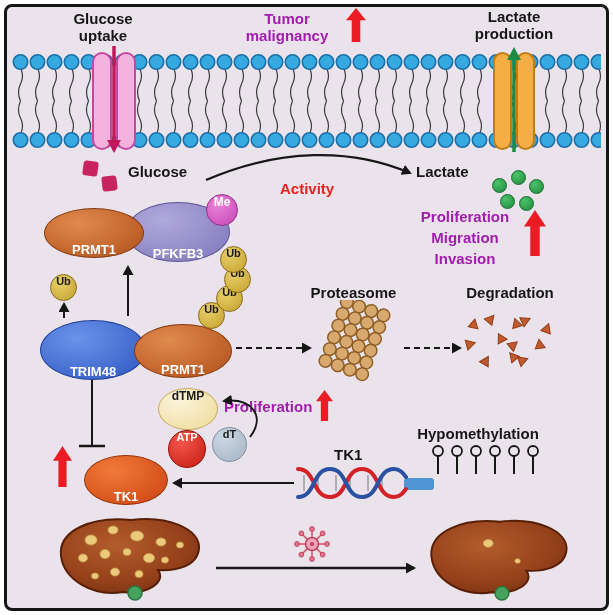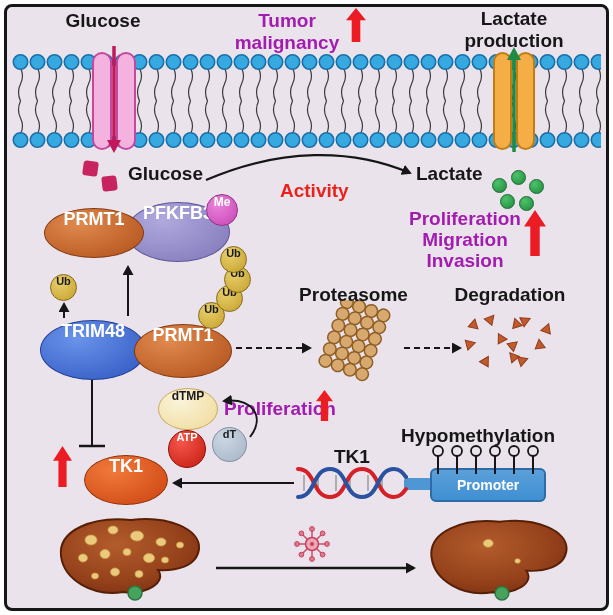--- a/index.html
+++ b/index.html
@@ -1,38 +1,39 @@
 <!DOCTYPE html>
 <html><head>
 <meta charset="utf-8">
 <style>
   html,body{margin:0;padding:0;background:#fff;}
   #canvas{position:relative;width:613px;height:615px;background:#ffffff;font-family:"Liberation Sans",sans-serif;overflow:hidden;}
   .panel{position:absolute;inset:4px;background:#ebe3ec;border:3px solid #161616;border-radius:8px;}
   .abs{position:absolute;}
-  .lbl{position:absolute;font-size:19px;font-weight:700;color:#161616;line-height:1.15;z-index:4;}
+  .lbl{position:absolute;font-size:15px;font-weight:700;color:#161616;line-height:1.15;z-index:4;}
   .center{text-align:center;}
   .purple{color:#a21caf;}
   .redtxt{color:#e8231e;}
-  .oval{position:absolute;border-radius:50%;display:flex;align-items:flex-start;justify-content:center;color:#fff;font-weight:700;font-size:18px;z-index:3;}
+  .oval{position:absolute;border-radius:50%;display:flex;align-items:flex-end;justify-content:center;color:#fff;font-weight:700;font-size:13px;z-index:3;}
   .circle{position:absolute;border-radius:50%;display:flex;align-items:flex-start;justify-content:center;font-weight:700;z-index:4;}
   .ub{width:25px;height:25px;background:radial-gradient(circle at 35% 30%,#e8cf6a,#c4a02c);border:1px solid #85691a;color:#1a1a1a;font-size:11px;}
   .sq{position:absolute;width:15px;height:15px;background:#c82460;border-radius:3px;z-index:3;}
   .dot{position:absolute;width:13px;height:13px;border-radius:50%;background:radial-gradient(circle at 35% 30%,#4cc26b,#1f8a3c);border:1px solid #16692d;z-index:3;}
   svg{display:block;}
   .blockarrow{position:absolute;z-index:5;}
 </style>
 </head>
 <body>
 
 <div id="canvas">
   <div class="panel"></div>
 
   <div class="lbl center" style="left:53px;top:10px;width:100px">
     <span style="display:block">Glucose</span>
+    <span style="display:block">uptake</span>
   </div>
   <div class="lbl center purple" style="left:228px;top:10px;width:118px">
     <span style="display:block">Tumor</span>
     <span style="display:block">malignancy</span>
   </div>
   <svg class="blockarrow" style="left:346px;top:8px" width="20" height="34" viewBox="0 0 20 36" preserveAspectRatio="none">
     <polygon points="10,0 20,13 14.3,13 14.3,36 5.7,36 5.7,13 0,13" fill="#ec1c24"></polygon>
   </svg>
   <div class="lbl center" style="left:462px;top:8px;width:104px">
     <span style="display:block">Lactate</span>
@@ -187,23 +188,20 @@
         <line x1="22" y1="16" x2="22" y2="28"></line>
       <line x1="40" y1="14" x2="40" y2="30"></line>
         <line x1="54" y1="16" x2="54" y2="28"></line>
       <line x1="72" y1="14" x2="72" y2="30"></line>
         <line x1="86" y1="16" x2="86" y2="28"></line>
     </g>
     <path d="M2,8 C20,8 16,36 34,36 C52,36 48,8 66,8 C84,8 80,36 98,36 C104,36 107,32 110,28" fill="none" stroke="#d42027" stroke-width="4" stroke-linecap="round"></path>
     <path d="M2,36 C20,36 16,8 34,8 C52,8 48,36 66,36 C84,36 80,8 98,8 C104,8 107,12 110,16" fill="none" stroke="#2a52a0" stroke-width="4" stroke-linecap="round"></path>
   </svg>
   <div class="abs" style="left:404px;top:478px;width:30px;height:12px;background:#4e97d4;border-radius:3px;z-index:2"></div>
-  <div class="abs" style="left:430px;top:468px;width:112px;height:30px;background:linear-gradient(#5ba0da,#3f8fd2);border:2px solid #2d6ca6;border-radius:6px;display:flex;align-items:center;justify-content:center;color:#fff;font-weight:700;font-size:14px;z-index:3">
-      <span>Promoter</span>
-    </div>
   <svg class="abs" style="left:430px;top:444px;z-index:3" width="112" height="30">
     <g stroke="#161616" stroke-width="2">
       <line x1="8" y1="30" x2="8" y2="10"></line>
         <line x1="27" y1="30" x2="27" y2="10"></line>
         <line x1="46" y1="30" x2="46" y2="10"></line>
       <line x1="65" y1="30" x2="65" y2="10"></line>
         <line x1="84" y1="30" x2="84" y2="10"></line>
         <line x1="103" y1="30" x2="103" y2="10"></line>
     </g>
     <g fill="#ece4ec" stroke="#161616" stroke-width="1.8">

